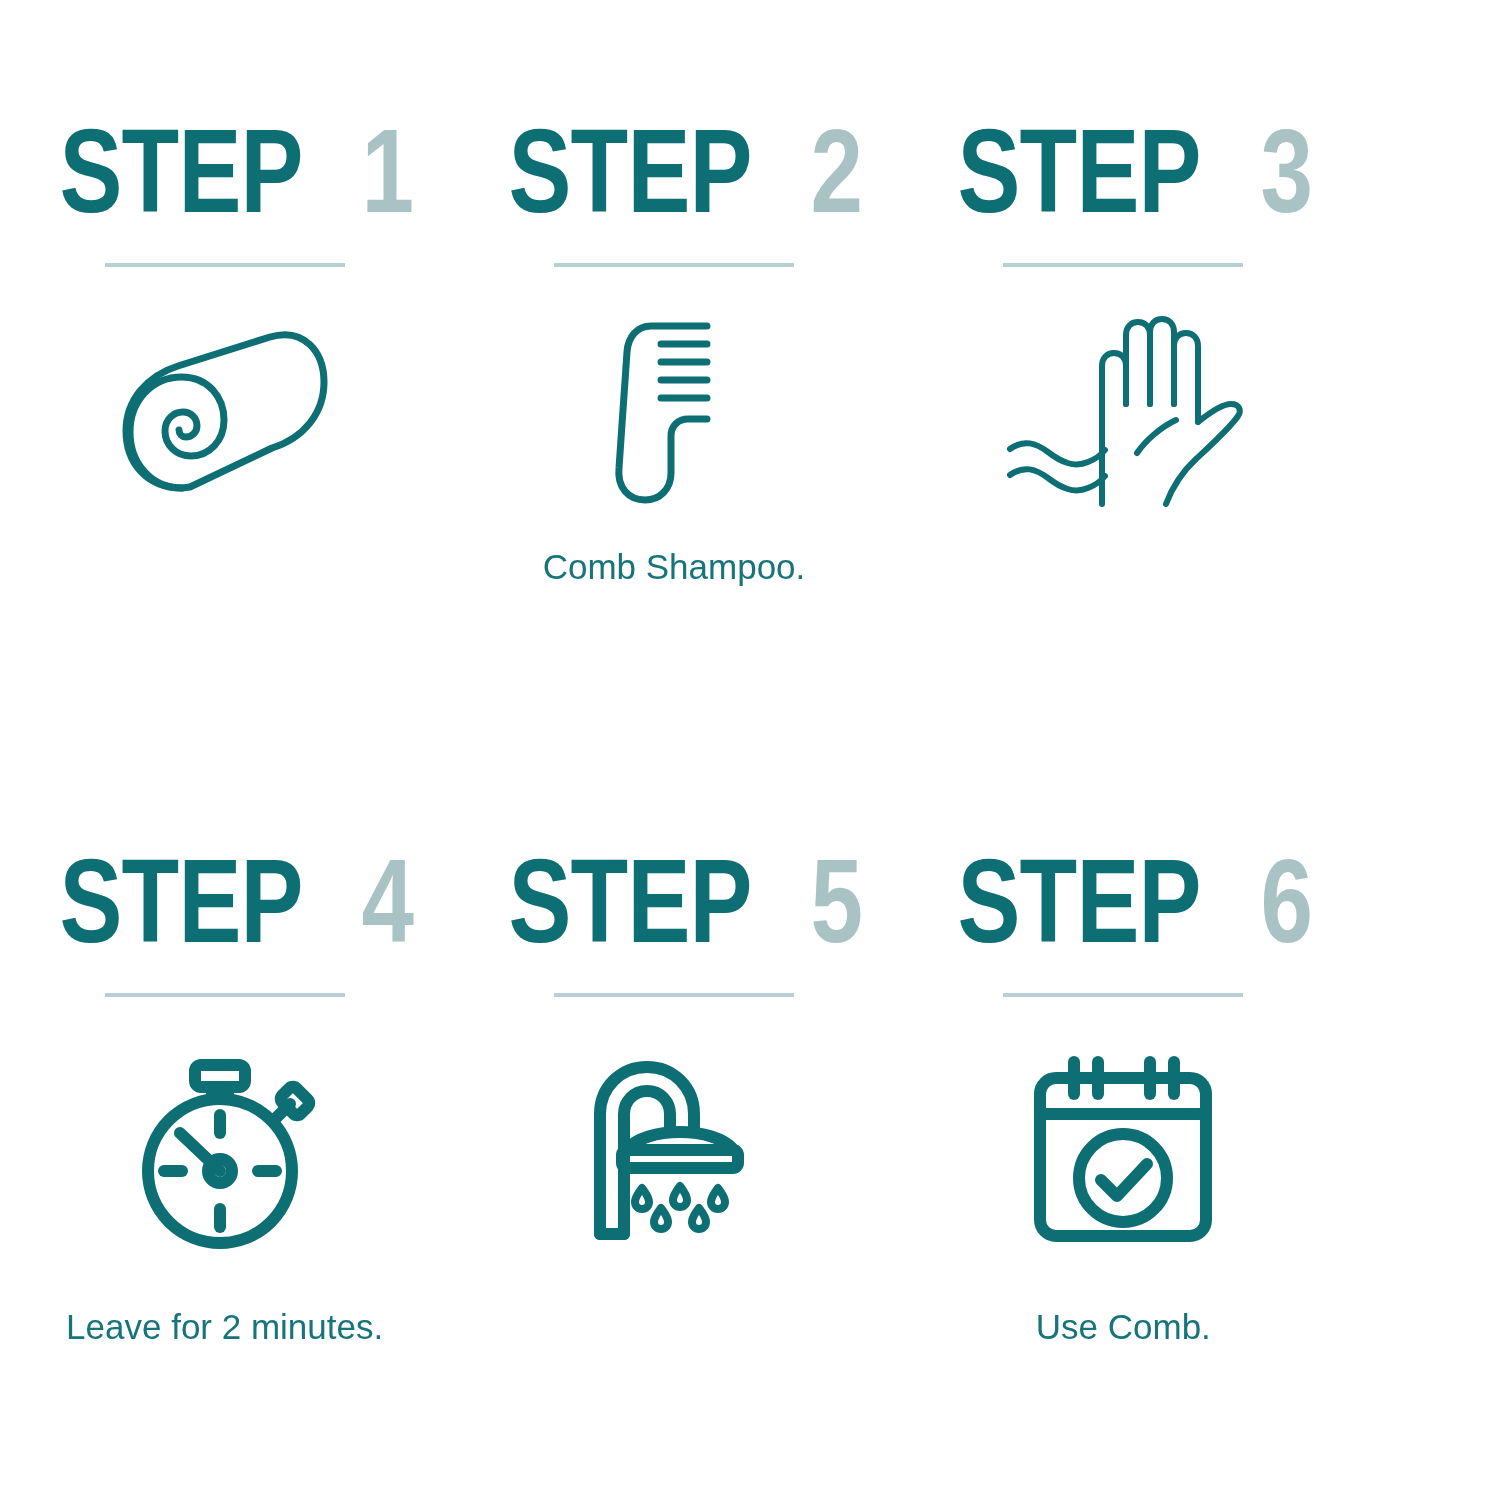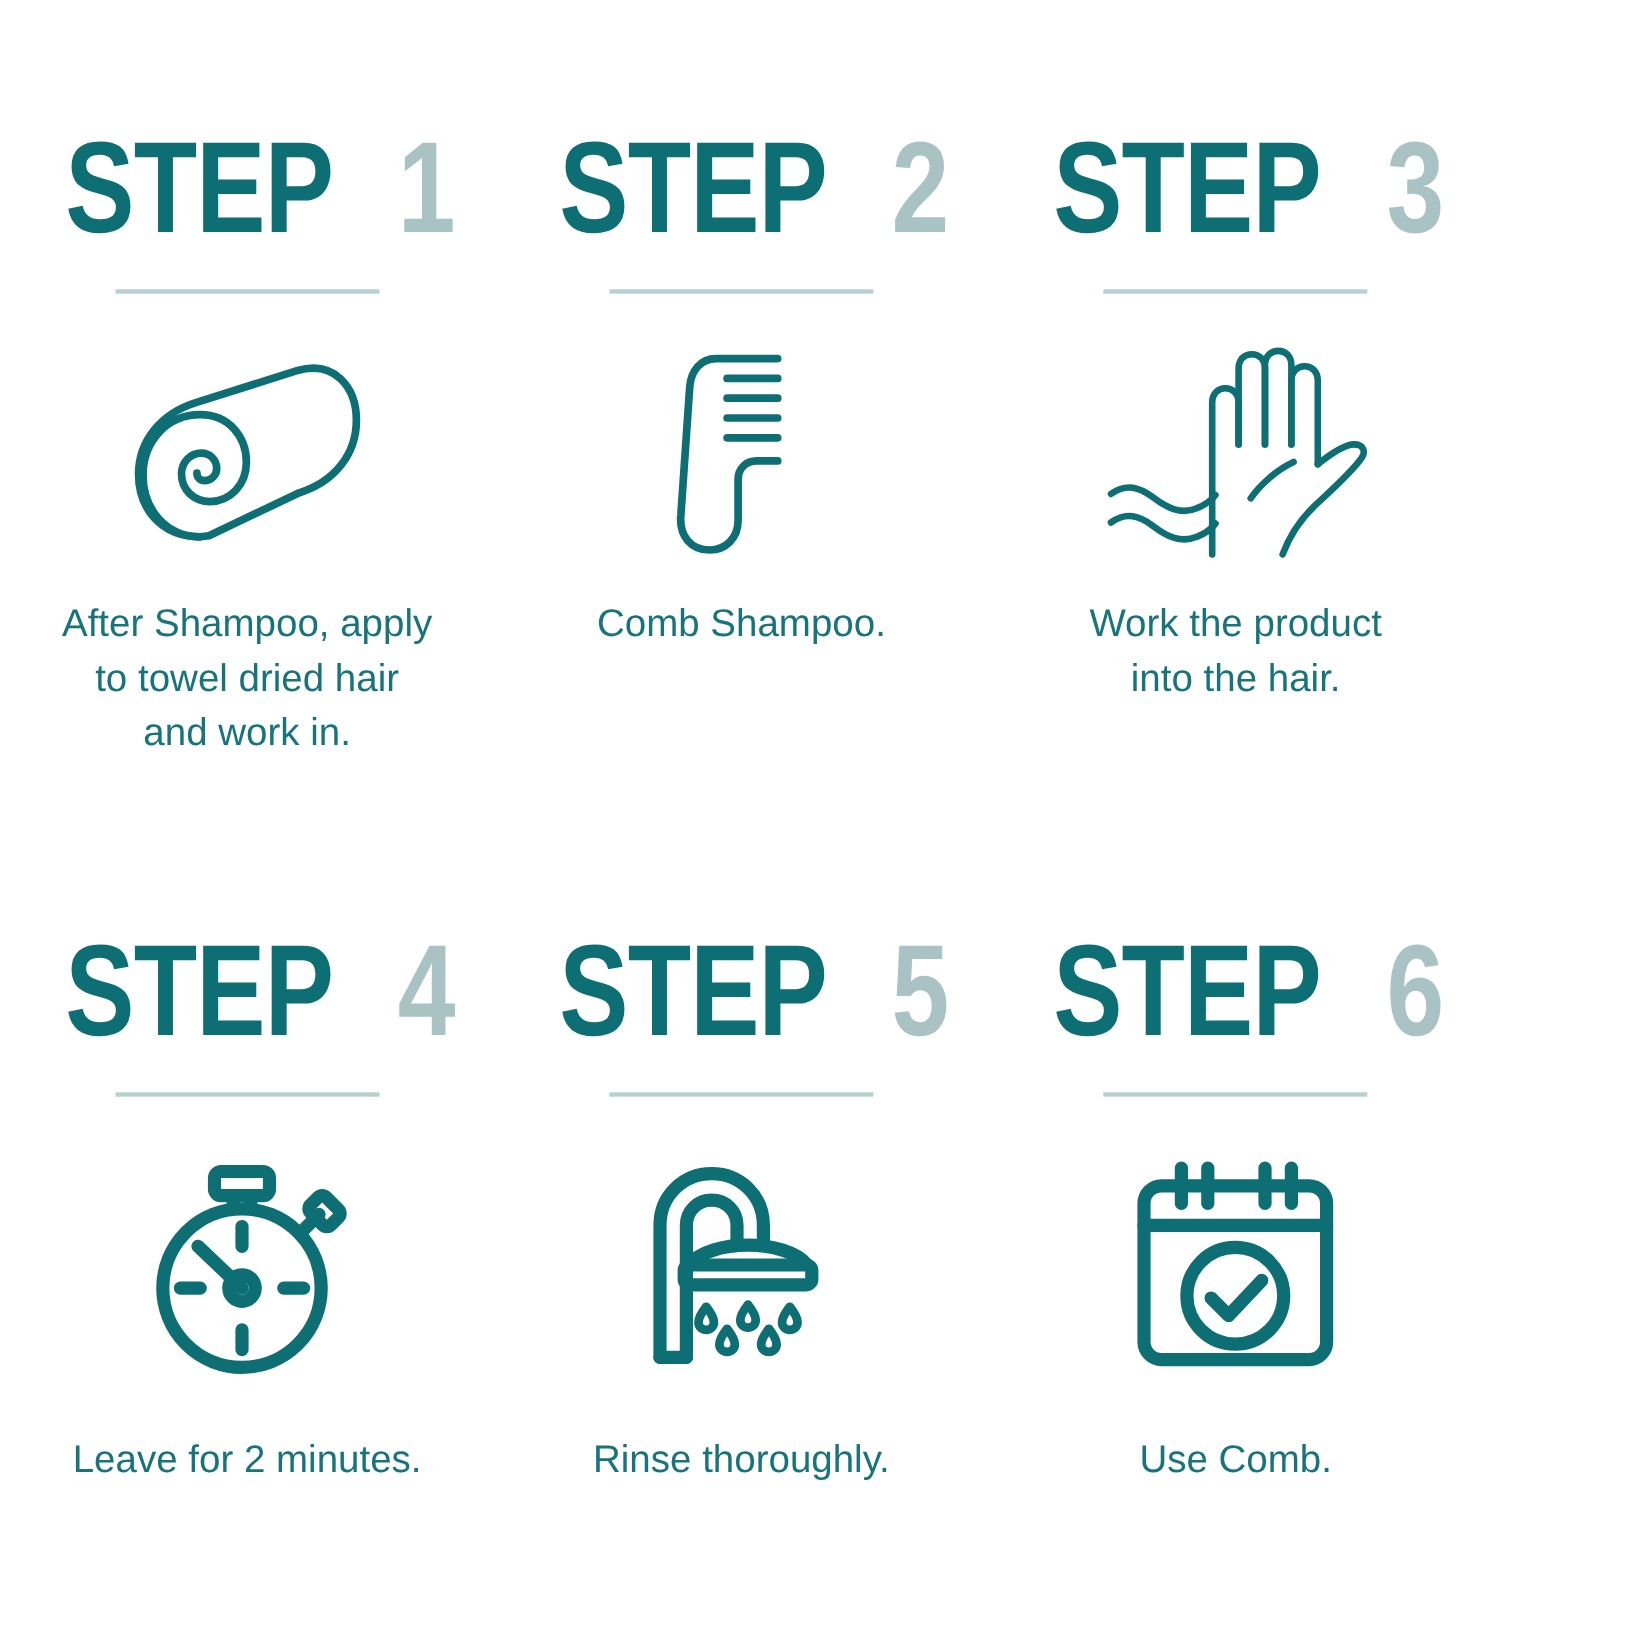--- a/index.html
+++ b/index.html
@@ -159,23 +159,20 @@
       </div>
       <div class="divider"></div>
       <div class="icon-box">
         <svg width="210" height="175" viewBox="0 0 210 175">
           <g class="ic">
             <path d="M62 163 C26 163 6 137 6 106 C6 76 26 51 58 41 L150 12 C184 2 204 27 204 57 C204 88 184 113 152 123 L70 162 Z"></path>
             <path d="M62 163 C31 163 10 138 10 107 C10 77 31 52 62 52 C88 52 104 72 104 95 C104 116 89 131 71 131 C56 131 45 120 45 106 C45 95 53 87 63 87 C71 87 77 93 77 101 C77 107 72 112 66 112 C62 112 59 109 59 105"></path>
           </g>
         </svg>
       </div>
-      <div class="caption">After Shampoo, apply
-to towel dried hair
-and work in.</div>
     </div>
 
     <div class="step-card">
       <div class="step-heading">
         <span class="step-word">STEP</span>
         <span class="step-num">2</span>
       </div>
       <div class="divider"></div>
       <div class="icon-box">
         <svg width="130" height="190" viewBox="0 0 130 190">
@@ -214,22 +211,20 @@
             <path d="M192 104 C202 96 216 86 225 86 C233 86 236 92 232 98 C224 110 204 128 190 141 C176 154 166 170 160 186"></path>
             <path d="M131 135 C140 122 155 109 170 102"></path>
           </g>
           <g class="ic-thin">
 
             <path d="M4 131 C18 121 30 125 42 134 C55 144 68 150 82 144 C90 141 95 137 99 132"></path>
             <path d="M4 157 C18 147 30 151 42 160 C55 170 68 176 82 170 C90 167 95 163 99 158"></path>
           </g>
         </svg>
       </div>
-      <div class="caption">Work the product
-into the hair.</div>
     </div>
 
     <div class="step-card">
       <div class="step-heading">
         <span class="step-word">STEP</span>
         <span class="step-num">4</span>
       </div>
       <div class="divider"></div>
       <div class="icon-box">
         <svg width="185" height="195" viewBox="0 0 185 195">
@@ -279,21 +274,20 @@
 
             <path d="M58 132 C58 132 51 141 51 146 C51 150 54 153 58 153 C62 153 65 150 65 146 C65 141 58 132 58 132 Z"></path>
             <path d="M96 130 C96 130 89 139 89 144 C89 148 92 151 96 151 C100 151 103 148 103 144 C103 139 96 130 96 130 Z"></path>
             <path d="M134 132 C134 132 127 141 127 146 C127 150 130 153 134 153 C138 153 141 150 141 146 C141 141 134 132 134 132 Z"></path>
 
             <path d="M77 152 C77 152 70 161 70 166 C70 170 73 173 77 173 C81 173 84 170 84 166 C84 161 77 152 77 152 Z"></path>
             <path d="M115 152 C115 152 108 161 108 166 C108 170 111 173 115 173 C119 173 122 170 122 166 C122 161 115 152 115 152 Z"></path>
           </g>
         </svg>
       </div>
-      <div class="caption">Rinse thoroughly.</div>
     </div>
 
     <div class="step-card">
       <div class="step-heading">
         <span class="step-word">STEP</span>
         <span class="step-num">6</span>
       </div>
       <div class="divider"></div>
       <div class="icon-box">
         <svg width="190" height="190" viewBox="0 0 190 190">

